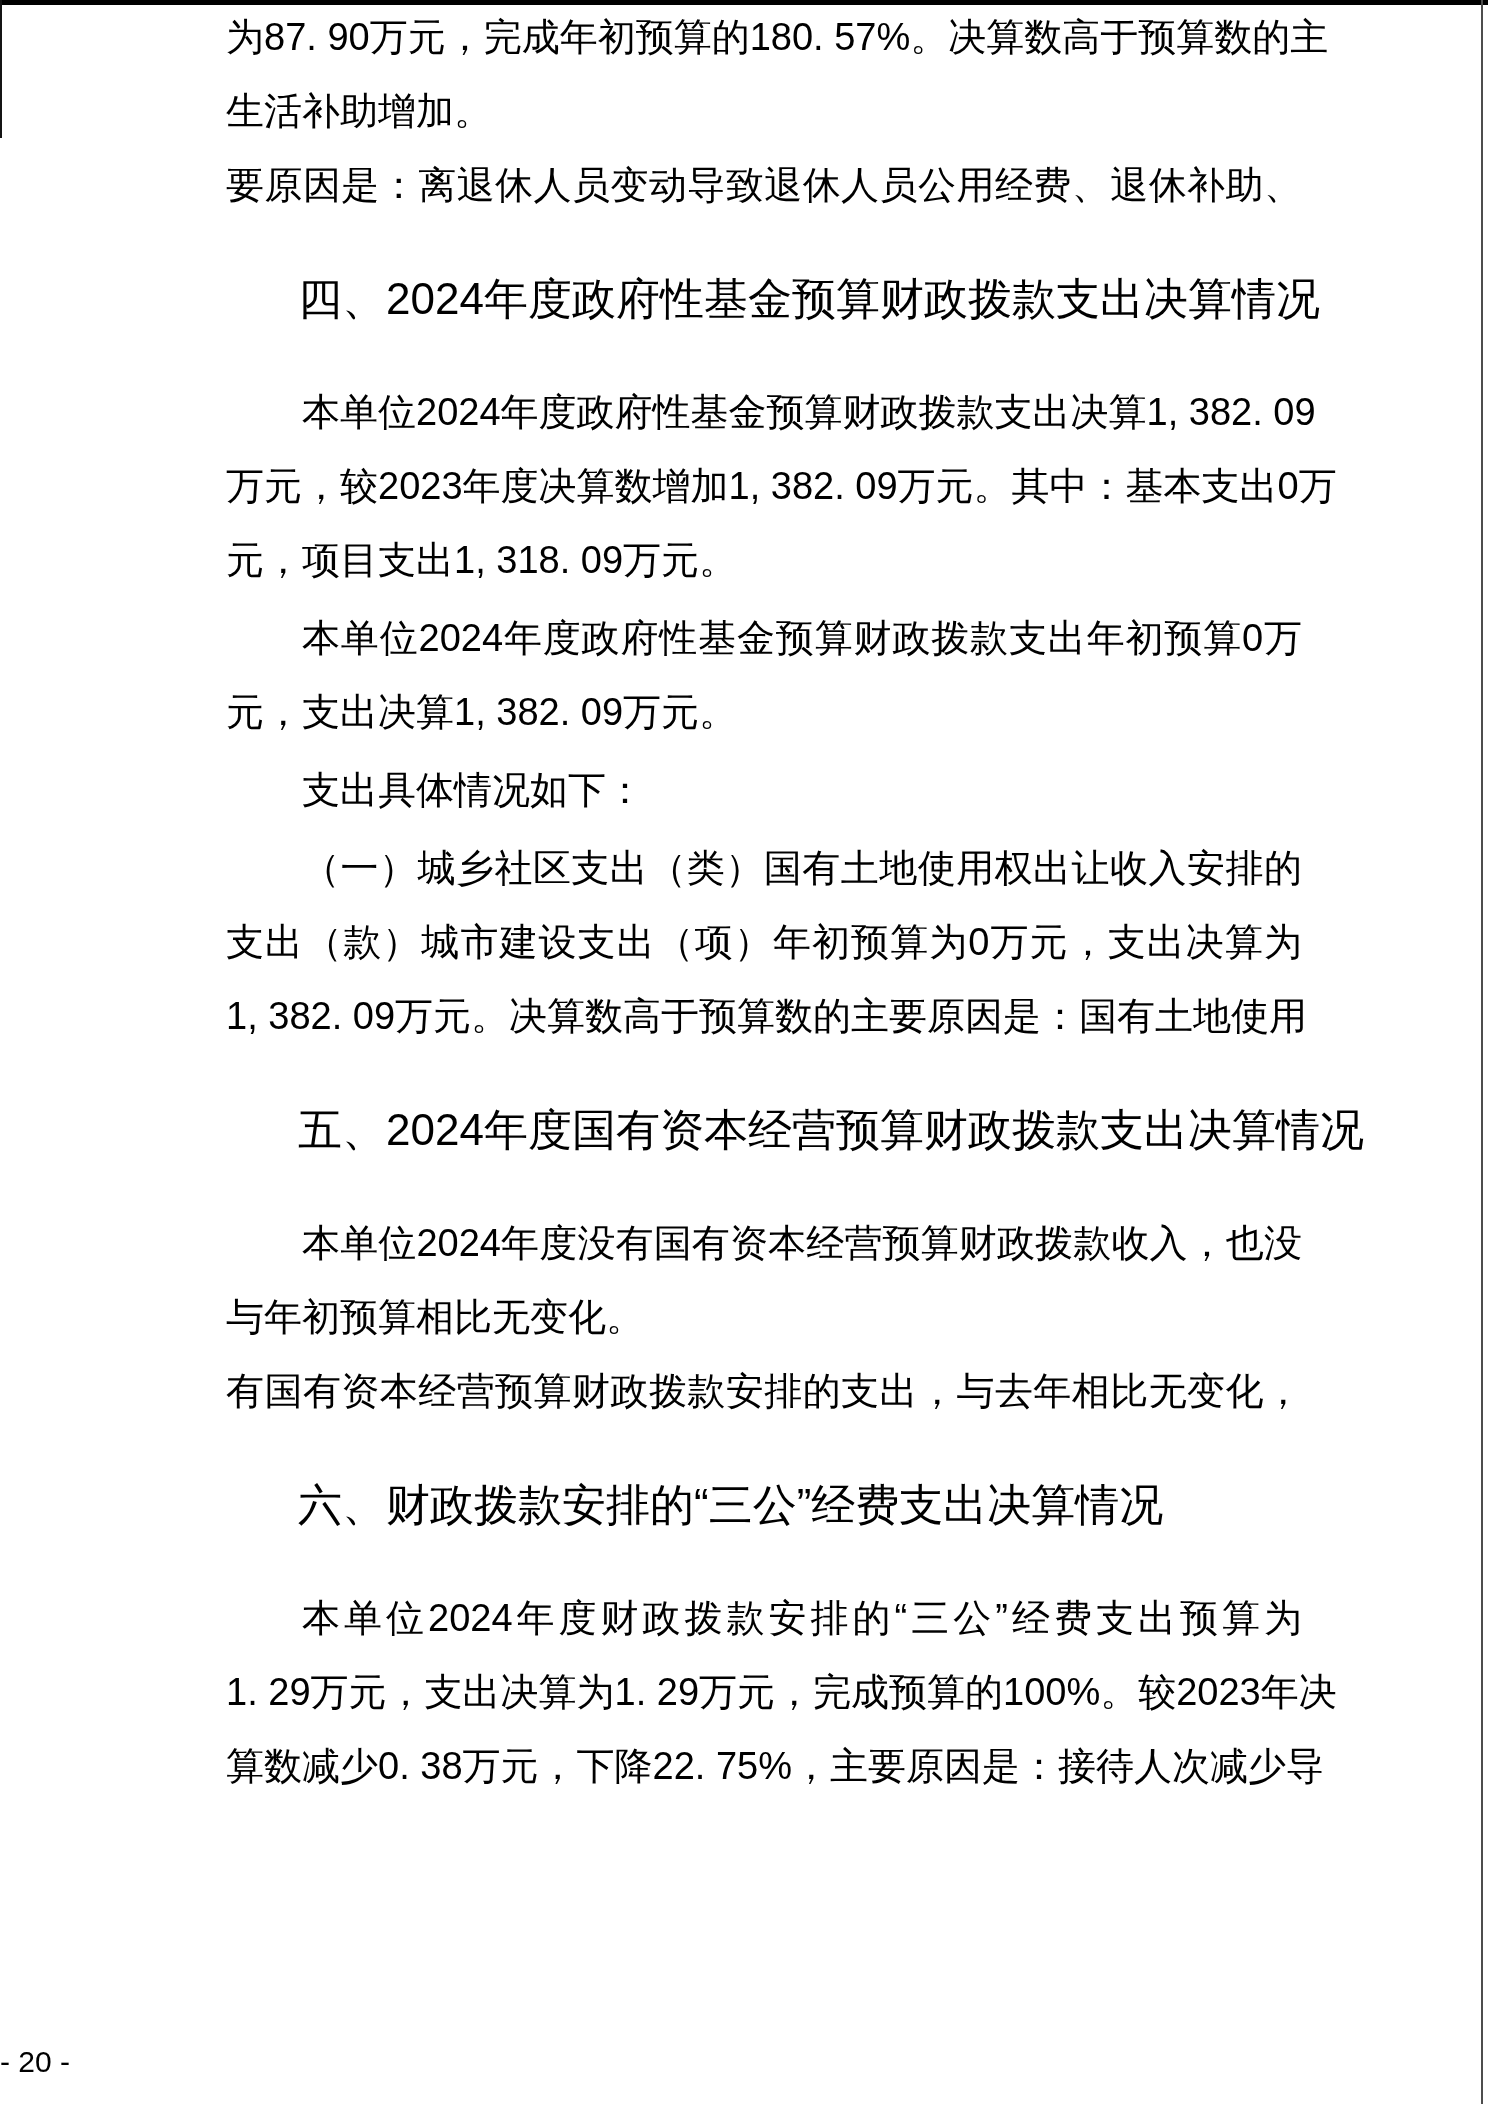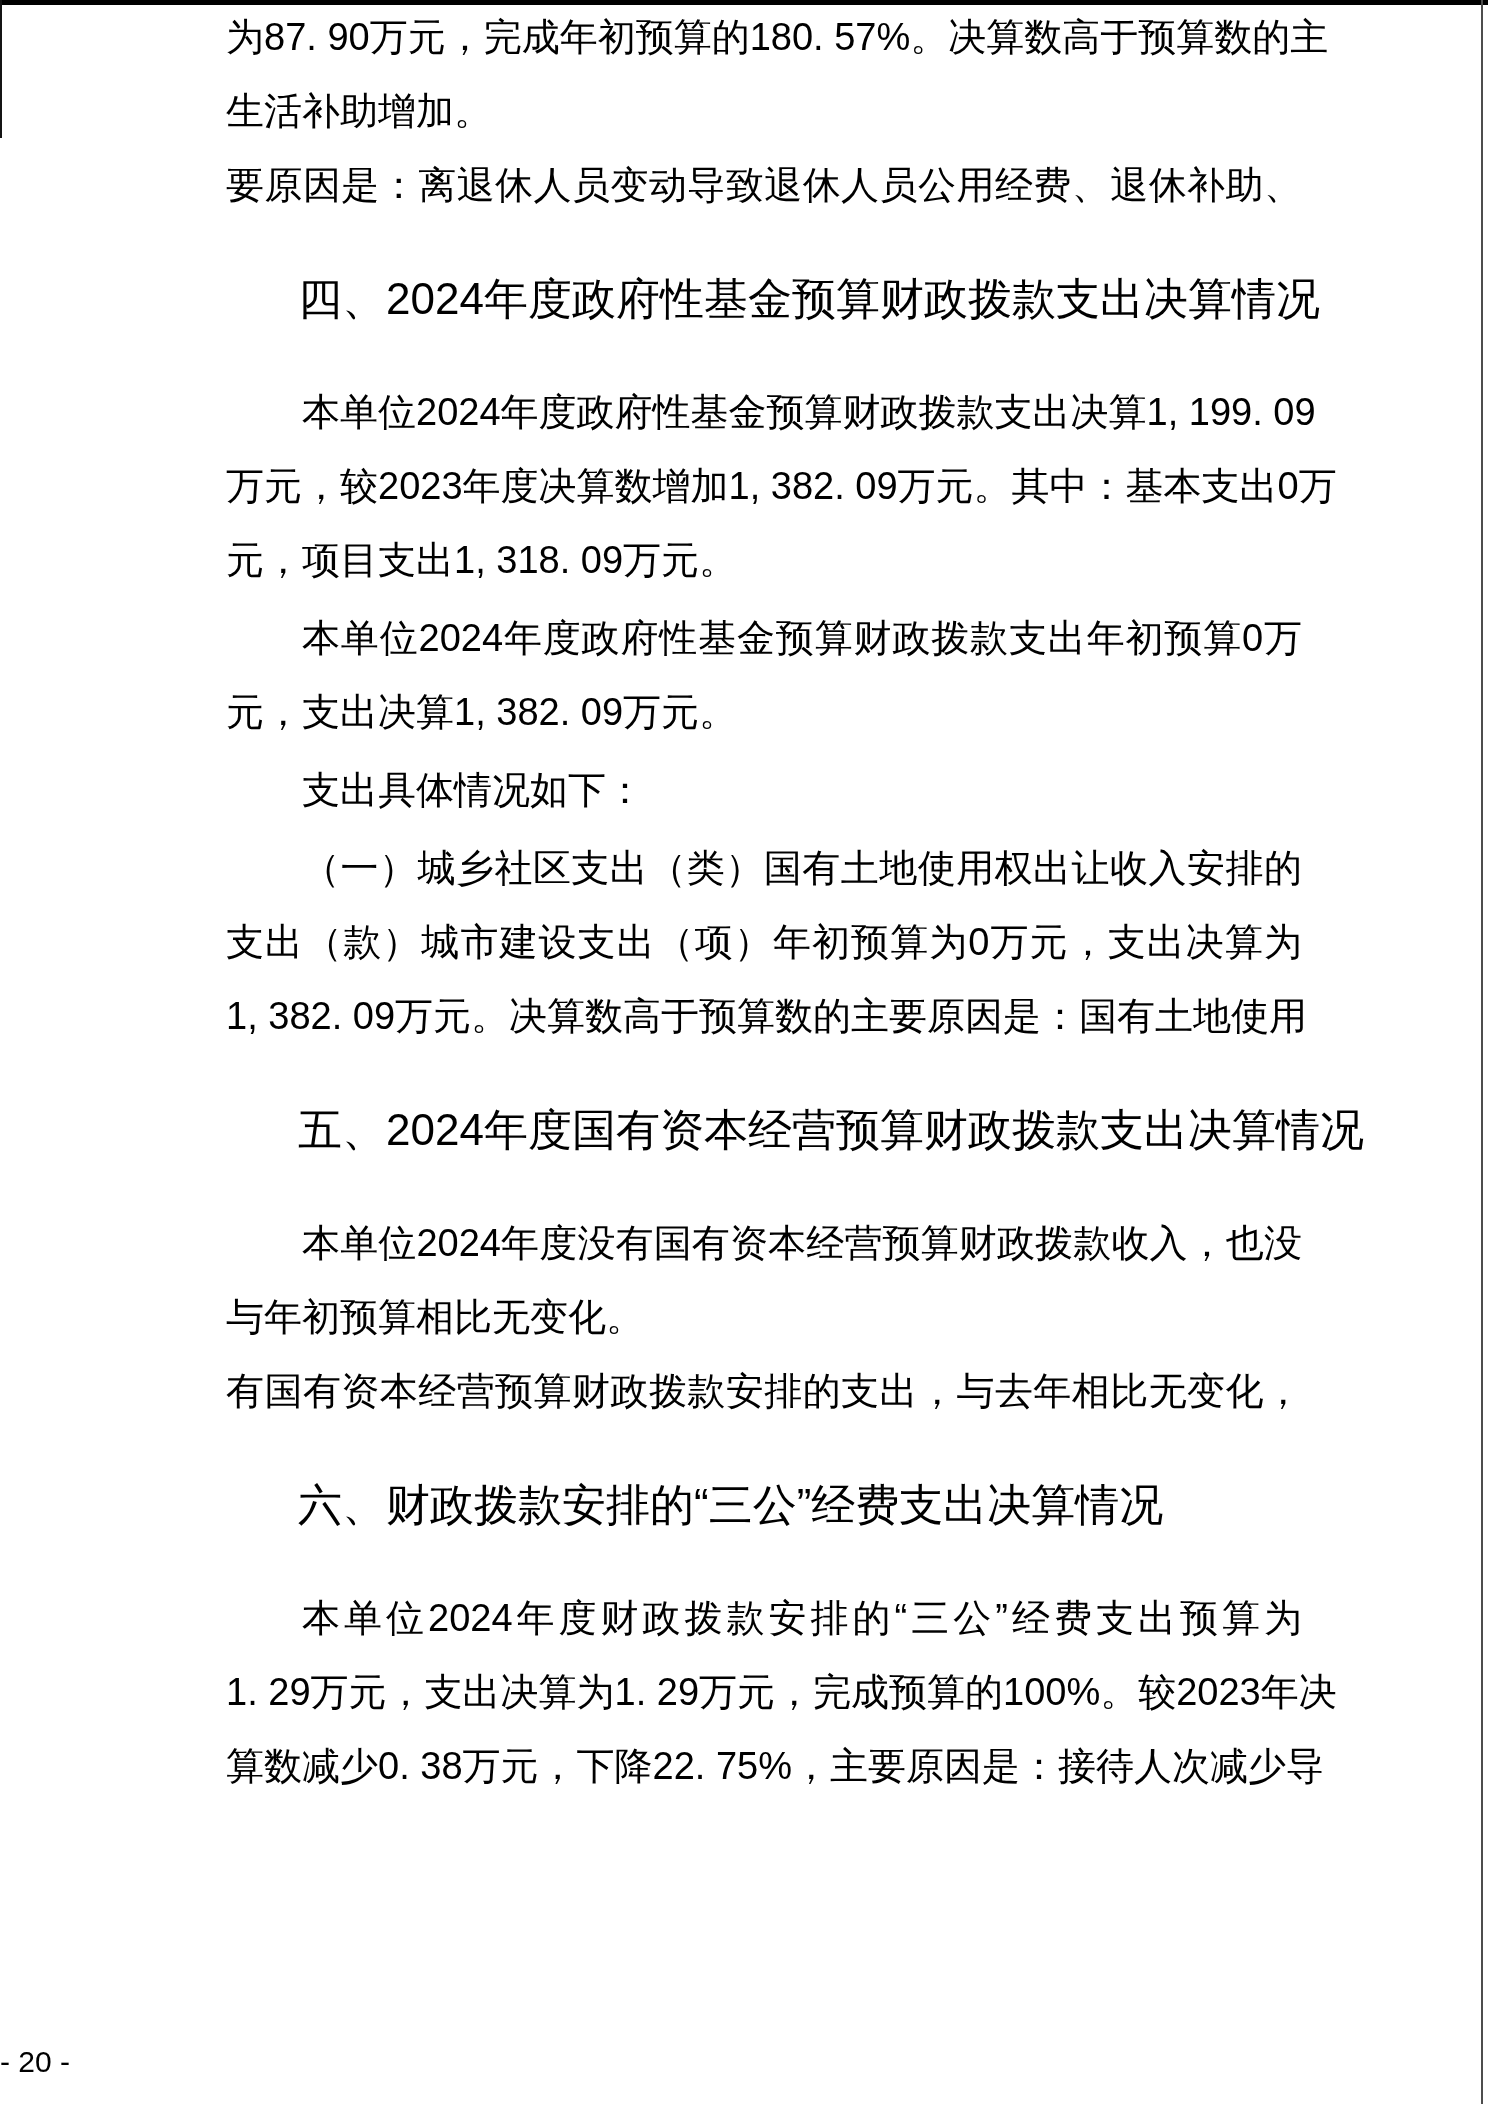--- a/index.html
+++ b/index.html
@@ -76,21 +76,21 @@
 
     <div class="para first">
       <div class="line fill">为87. 90万元，完成年初预算的180. 57%。决算数高于预算数的主</div>
       <div class="line">生活补助增加。</div>
       <div class="line fill">要原因是：离退休人员变动导致退休人员公用经费、退休补助、</div>
     </div>
 
     <div class="heading">四、2024年度政府性基金预算财政拨款支出决算情况</div>
 
     <div class="para">
-      <div class="line fill indent">本单位2024年度政府性基金预算财政拨款支出决算1, 199. 09</div>
+      <div class="line fill indent">本单位2024年度政府性基金预算财政拨款支出决算1, 382. 09</div>
       <div class="line fill">万元，较2023年度决算数增加1, 382. 09万元。其中：基本支出0万</div>
       <div class="line">元，项目支出1, 318. 09万元。</div>
     </div>
 
     <div class="para">
       <div class="line fill indent">本单位2024年度政府性基金预算财政拨款支出年初预算0万</div>
       <div class="line">元，支出决算1, 382. 09万元。</div>
     </div>
 
     <div class="para">

